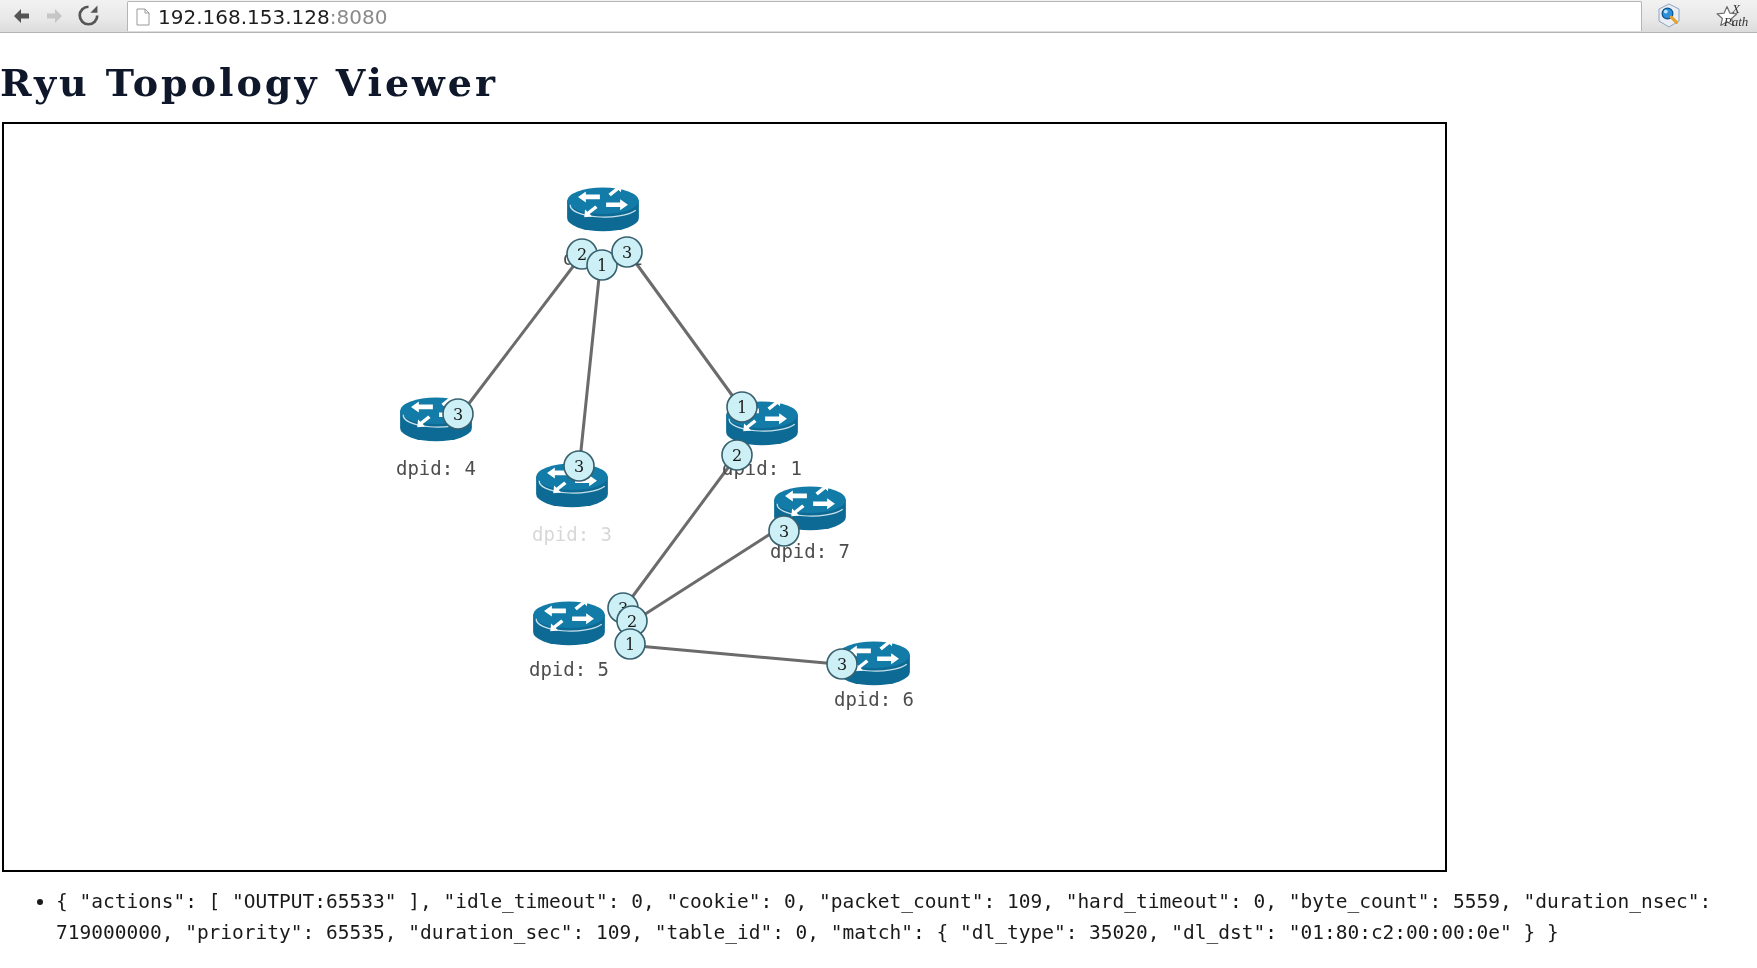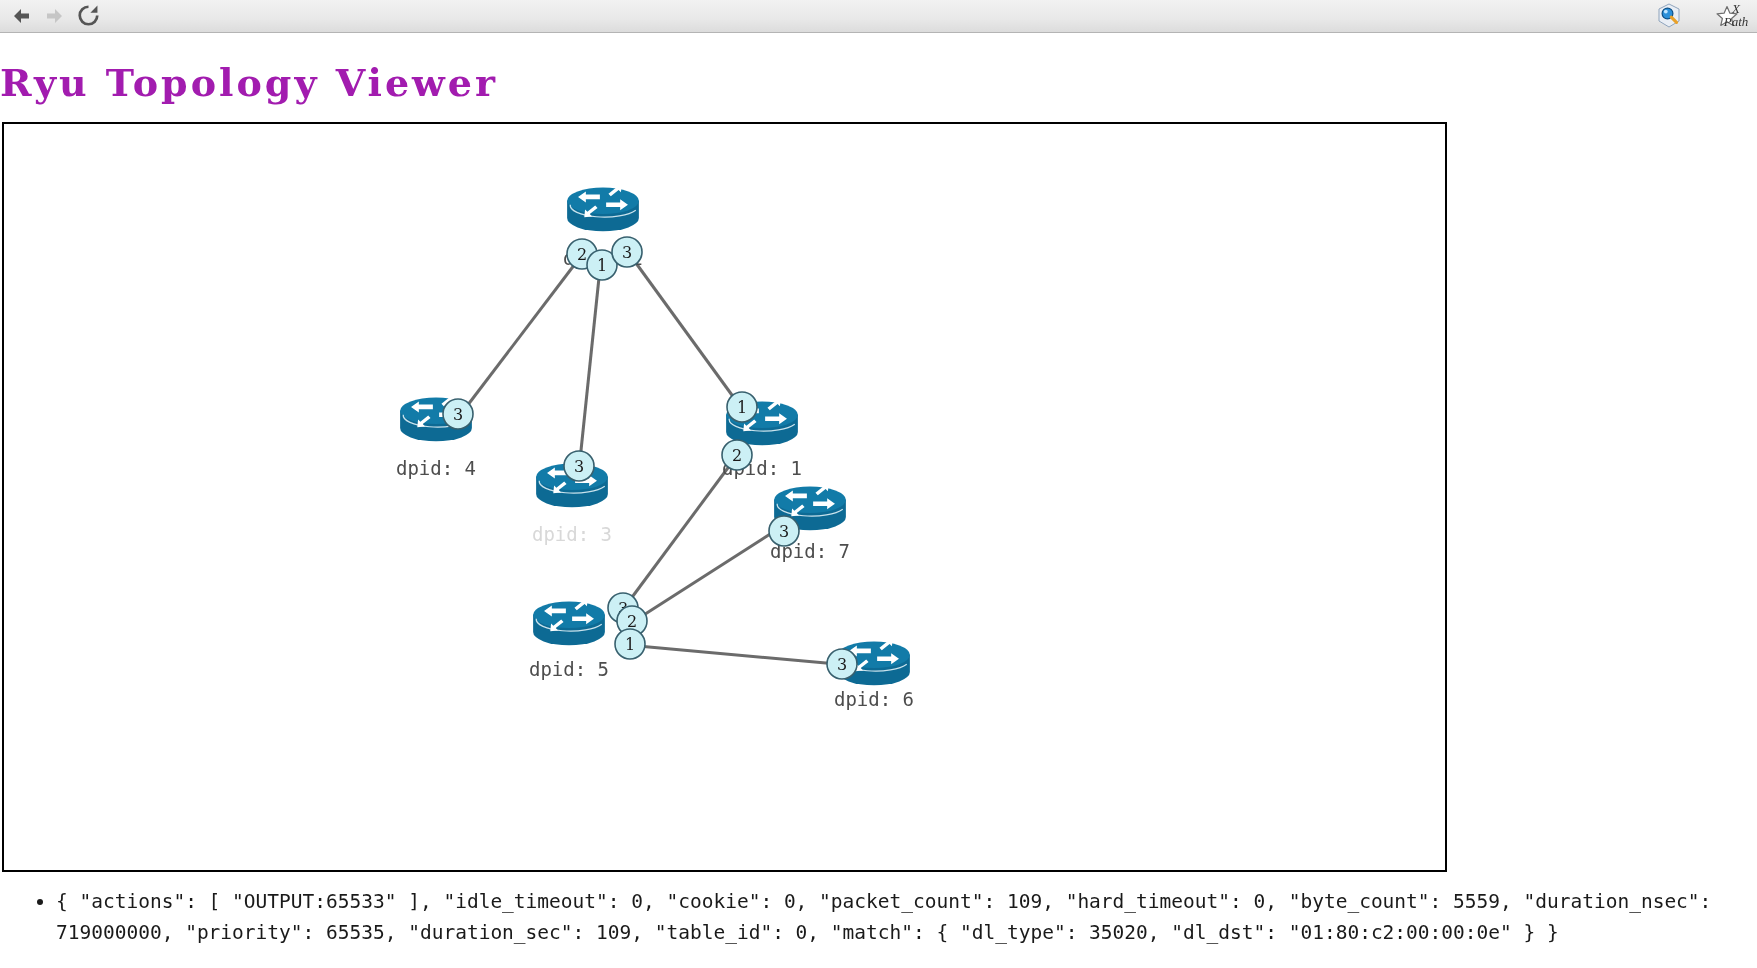--- a/index.html
+++ b/index.html
@@ -106,21 +106,21 @@
 
   
   .page-title {
     position: absolute;
     left: 0px;
     top: 36px;
     font-family: "DejaVu Serif", "Liberation Serif", serif;
     font-size: 38px;
     line-height: 44px;
     letter-spacing: 3px;
-    color: #a21caf;
+    color: #0f172a;
     white-space: nowrap;
   }
 
   .topology-canvas {
     position: absolute;
     left: 2px;
     top: 122px;
     width: 1445px;
     height: 750px;
     border: 2px solid #000000;
@@ -193,20 +193,28 @@
       </svg>
     </div>
 
     <div class="nav-btn nav-reload">
       <svg width="25" height="25" viewBox="0 0 24 24">
         <path d="M12 3.6 A8.4 8.4 0 1 0 20.4 12" stroke="#555555" stroke-width="2.6" fill="none" stroke-linecap="butt"></path>
         <path d="M20.6 2.4 L20.6 9.4 L13.8 9.4 Z" fill="#555555"></path>
       </svg>
     </div>
 
+    <div class="omnibox">
+      <svg class="page-icon" viewBox="0 0 14 18">
+        <path d="M1 1 L9 1 L13 5 L13 17 L1 17 Z" fill="#ffffff" stroke="#9a9a9a" stroke-width="1"></path>
+        <path d="M9 1 L9 5 L13 5" fill="none" stroke="#9a9a9a" stroke-width="1"></path>
+      </svg>
+      <span class="url-text">192.168.153.128</span>
+        <span class="url-text url-port">:8080</span>
+    </div>
 
     <svg class="star-icon" viewBox="0 0 24 24">
       <path d="M12 2.6 L14.9 9.2 L22 9.8 L16.6 14.5 L18.2 21.4 L12 17.7 L5.8 21.4 L7.4 14.5 L2 9.8 L9.1 9.2 Z" fill="#ffffff" stroke="#6f6f6f" stroke-width="1.2" stroke-linejoin="round"></path>
     </svg>
 
     <svg class="ext-icon" viewBox="0 0 28 26">
       <path d="M4 6 L14 1 L24 6 L24 18 L14 24 L4 18 Z" fill="#e9eef5" stroke="#8fa4bd" stroke-width="1"></path>
       <circle cx="12.5" cy="10.5" r="5.4" fill="#2b8fd9" stroke="#0d4f86" stroke-width="1.2"></circle>
       <circle cx="10.8" cy="8.6" r="1.9" fill="#bfe4ff"></circle>
       <path d="M16.3 14.2 L21.5 19.3" stroke="#e8a12a" stroke-width="3.2" stroke-linecap="round"></path>

